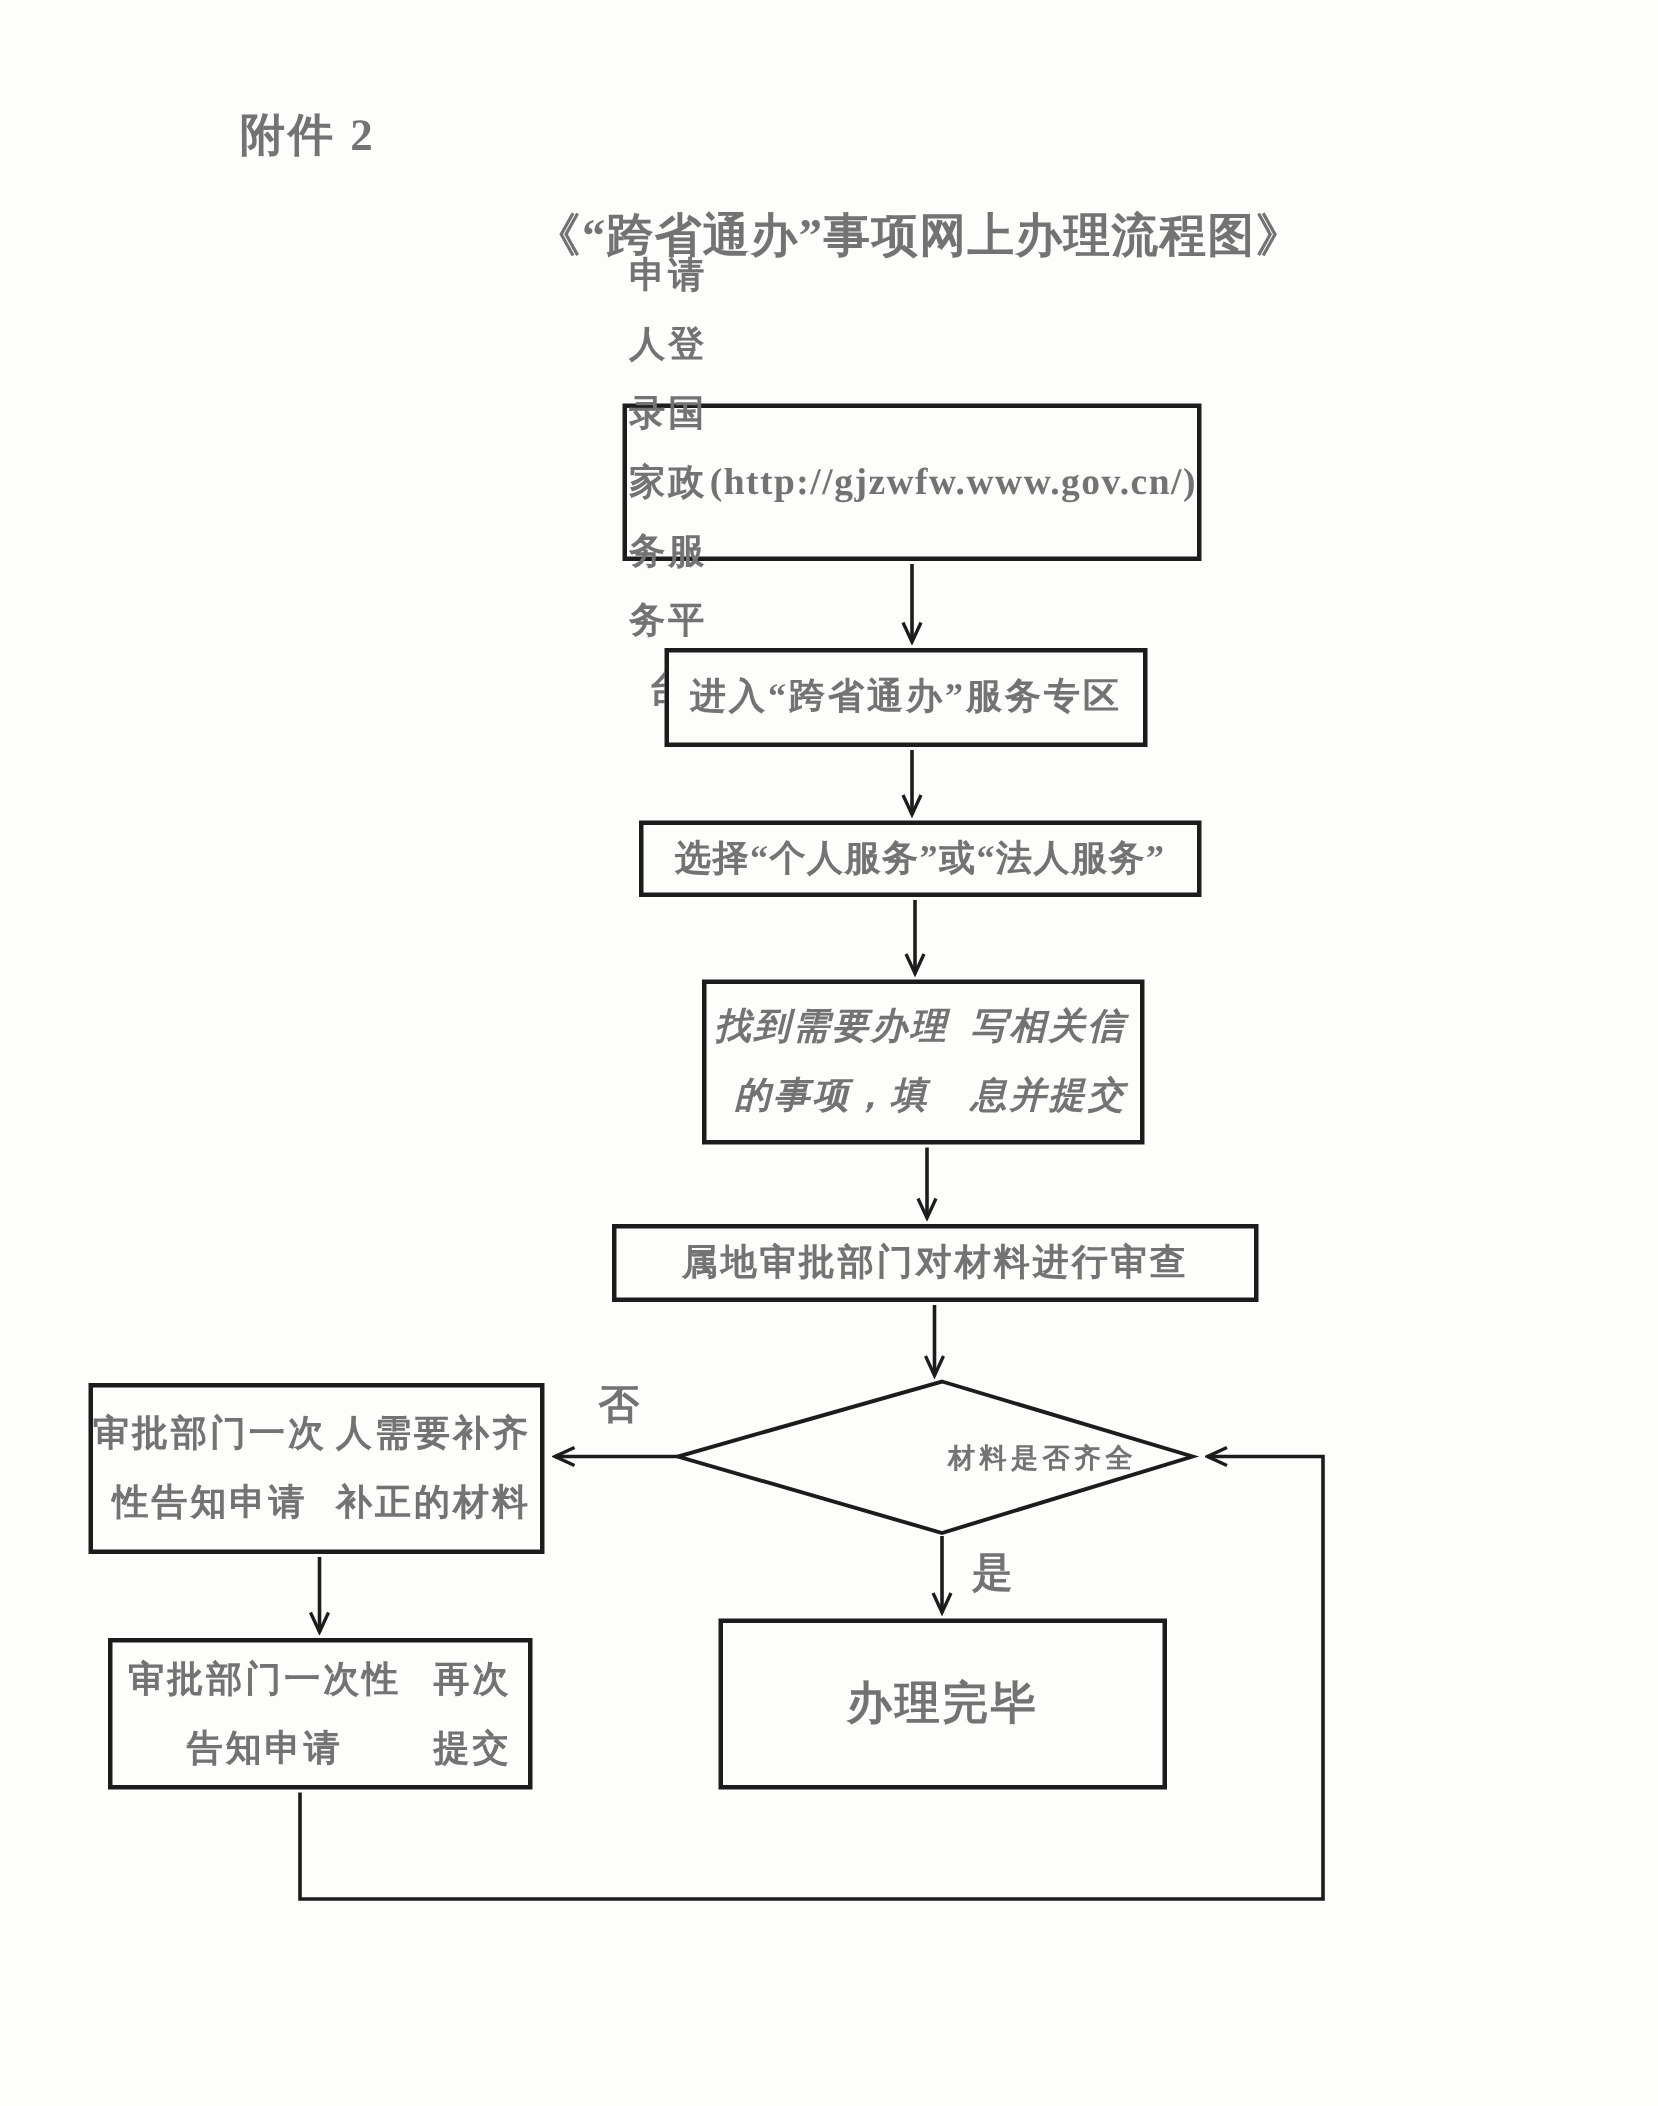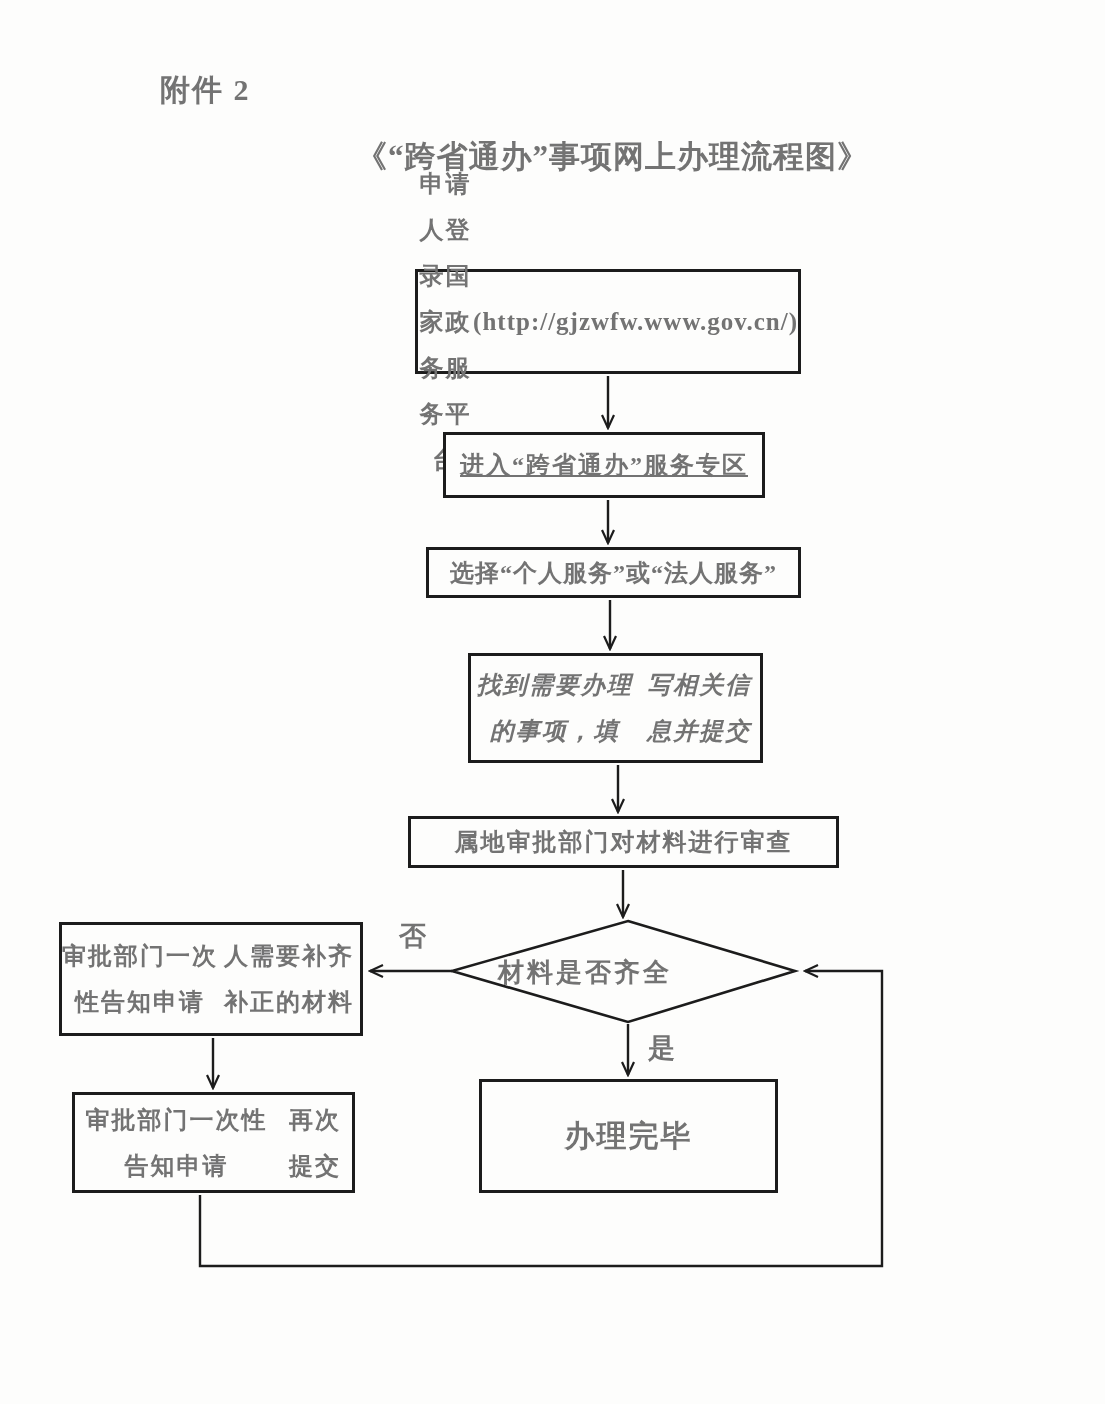--- a/index.html
+++ b/index.html
@@ -50,43 +50,43 @@
     align-items: center;
     justify-content: center;
     text-align: center;
     box-sizing: border-box;
     font-weight: bold;
     font-size: 24px;
     letter-spacing: 2px;
     line-height: 46px;
   }
   .node-login      { left: 415px; top: 269px; width: 386px; height: 105px; }
-  .node-enter      { left: 443px; top: 432px; width: 322px; height: 66px; text-decoration: underline; }
+  .node-enter      { left: 443px; top: 432px; width: 322px; height: 66px; }
   .node-choose     { left: 426px; top: 547px; width: 375px; height: 51px; letter-spacing: 1px; }
   .node-find       { left: 468px; top: 653px; width: 295px; height: 110px; font-style: italic; }
   .node-review     { left: 408px; top: 816px; width: 431px; height: 52px; }
   .node-notify     { left: 59px;  top: 922px; width: 304px; height: 114px; }
   .node-resubmit   { left: 72px;  top: 1092px; width: 283px; height: 101px; }
   .node-done       { left: 479px; top: 1079px; width: 299px; height: 114px; font-size: 30px; }
   .url-line {
     font-family: Liberation Serif, serif;
     font-size: 25px;
     letter-spacing: 1px;
     font-weight: bold;
   }
   .decision-text {
     position: absolute;
     left: 498px;
     top: 947px;
     width: 260px;
     height: 50px;
     display: flex;
     align-items: center;
-    justify-content: flex-start;
-    font-size: 26px;
+    justify-content: flex-end;
+    font-size: 18px;
     font-weight: bold;
     letter-spacing: 3px;
   }
   .branch-label {
     position: absolute;
     font-size: 27px;
     font-weight: bold;
   }
   .branch-no  { left: 399px; top: 918px; }
   .branch-yes { left: 648px; top: 1030px; }

